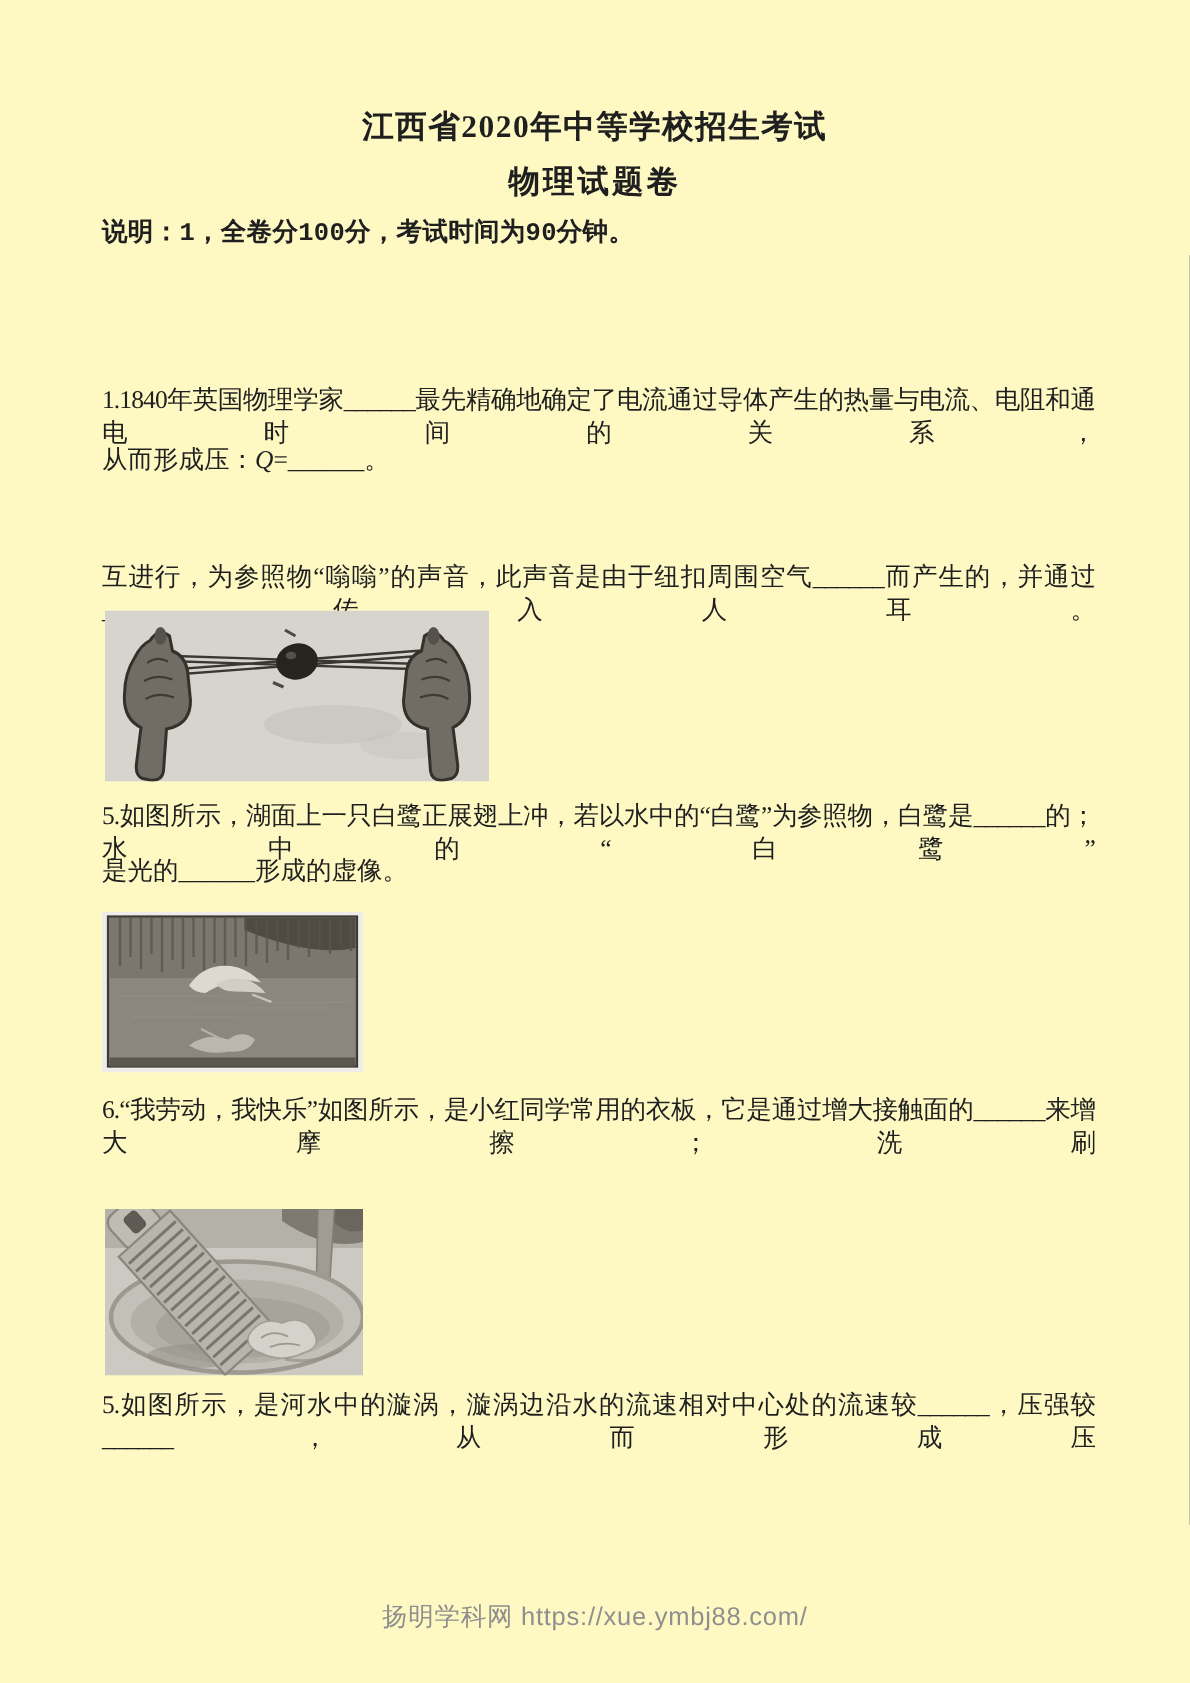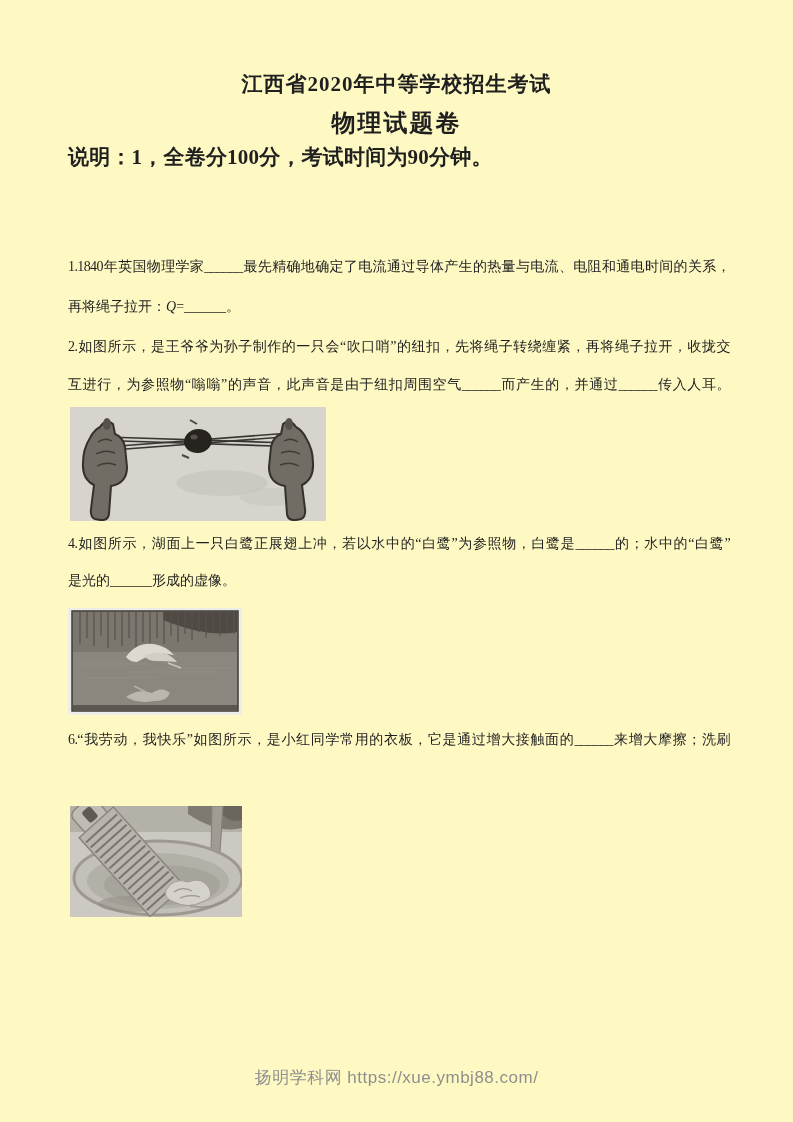--- a/index.html
+++ b/index.html
@@ -6,25 +6,25 @@
   .page{
     position:relative;
     width:793px;height:1122px;
     background:#fef9c3;
     overflow:hidden;
     font-family:"Liberation Serif","DejaVu Serif",serif;
     color:#1f1f1f;
   }
   .content{position:absolute;left:68px;top:0;width:662px;height:100%;}
   .center-line{position:absolute;left:0;right:0;text-align:center;}
-  .line{position:absolute;left:0;width:100%;font-size:14px;line-height:22px;white-space:normal;}
+  .line{position:absolute;left:0;width:100%;font-size:17px;line-height:22px;white-space:normal;}
   .line.full{text-align:justify;text-align-last:justify;letter-spacing:-0.6px;}
   .title{font-size:21px;font-weight:700;letter-spacing:1px;}
-  .subtitle{font-size:24px;font-weight:700;letter-spacing:2px;}
-  .note{font-size:21px;font-weight:700;letter-spacing:0.2px;}
+  .subtitle{font-size:21px;font-weight:700;letter-spacing:2px;}
+  .note{font-size:17px;font-weight:700;letter-spacing:0.2px;font-family:Liberation Mono, monospace;}
   .section{font-size:15.5px;font-weight:700;letter-spacing:0.2px;}
   .figure{position:absolute;display:block;line-height:0;}
   .formula{font-style:italic;font-family:"Liberation Serif",serif;}
   .footer{
     position:absolute;left:0;right:0;top:1066px;
     text-align:center;
     font-family:"Liberation Sans","DejaVu Sans",sans-serif;
     font-size:17px;color:#8f8f8f;letter-spacing:0.5px;
   }
 </style>
@@ -34,23 +34,22 @@
 <div class="page">
 
   <div class="center-line title" style="top:70px">江西省2020年中等学校招生考试</div>
   <div class="center-line subtitle" style="top:107px">物理试题卷</div>
 
   <div class="content">
 
     <div class="line note" style="top:146px">说明：1，全卷分100分，考试时间为90分钟。</div>
 
     <div class="line full" style="top:256px">1.1840年英国物理学家______最先精确地确定了电流通过导体产生的热量与电流、电阻和通电时间的关系，</div>
-    <div class="line" style="top:296px"><span>再将绳子拉开：</span><span class="formula">Q</span><span>=______。</span></div>
+    <div class="line" style="top:296px"><span>从而形成压：</span><span class="formula">Q</span><span>=______。</span></div>
 
-    <div class="line full" style="top:336px">2.如图所示，是王爷爷为孙子制作的一只会“吹口哨”的纽扣，先将绳子转绕缠紧，再将绳子拉开，收拢交</div>
     <div class="line full" style="top:374px">互进行，为参照物“嗡嗡”的声音，此声音是由于纽扣周围空气______而产生的，并通过______传入人耳。</div>
 
     <div class="figure" style="left:2px;top:407px">
       <svg width="256" height="114" viewBox="0 0 256 114">
         <rect x="0" y="0" width="256" height="114" fill="#d7d4ce"></rect>
         <ellipse cx="152" cy="76" rx="46" ry="13" fill="#c2bfb8" opacity="0.55"></ellipse>
         <ellipse cx="200" cy="90" rx="30" ry="9" fill="#c6c3bc" opacity="0.5"></ellipse>
 
         <g stroke="#3a3733" stroke-width="1.6" fill="none">
           <path d="M36,30 L220,36"></path>
@@ -66,21 +65,21 @@
 
         <g id="hand-shape">
           <path d="M30,20 Q36,11 43,17 L45,27 Q53,30 55,40 L57,60 Q57,74 45,78 L41,79 L39,107 Q38,114 30,113 L25,112 Q20,110 21,102 L24,78 Q12,72 13,56 Q13,42 20,31 Q24,23 30,20 Z" fill="#716d65" stroke="#34312c" stroke-width="2"></path>
           <path d="M28,35 Q35,30 42,34 M26,47 Q35,42 45,46 M27,59 Q36,54 46,58" stroke="#3e3b35" stroke-width="1.4" fill="none"></path>
           <ellipse cx="37" cy="17" rx="4" ry="6" fill="#56524b"></ellipse>
         </g>
         <use href="#hand-shape" transform="translate(256,0) scale(-1,1)"></use>
       </svg>
     </div>
 
-    <div class="line full" style="top:533px">4.如图所示，湖面上一只白鹭正展翅上冲，若以水中的“白鹭”为参照物，白鹭是______的；水中的“白鹭”</div>
+    <div class="line full" style="top:533px">5.如图所示，湖面上一只白鹭正展翅上冲，若以水中的“白鹭”为参照物，白鹭是______的；水中的“白鹭”</div>
     <div class="line" style="top:570px">是光的______形成的虚像。</div>
 
     <div class="figure" style="left:0;top:608px">
       <svg width="174" height="107" viewBox="0 0 174 107">
         <rect x="0" y="0" width="174" height="107" fill="#efede9"></rect>
         <rect x="4" y="3" width="166" height="100" fill="#8b877f" stroke="#3e3b36" stroke-width="1.5"></rect>
 
         <rect x="5" y="4" width="164" height="40" fill="#7b776f"></rect>
         <path d="M95,4 L169,4 L169,24 Q140,30 95,12 Z" fill="#4a463f" opacity="0.9"></path>
         <g stroke="#57534b" stroke-width="1.6" opacity="0.75">
@@ -121,18 +120,19 @@
           <rect x="-4" y="0" width="106" height="46" fill="#b8b5ad" stroke="#8a8680" stroke-width="1.5"></rect>
           <path d="M4,2 V44 M11,2 V44 M18,2 V44 M25,2 V44 M32,2 V44 M39,2 V44 M46,2 V44 M53,2 V44 M60,2 V44 M67,2 V44 M74,2 V44 M81,2 V44 M88,2 V44 M95,2 V44" stroke="#6e6a63" stroke-width="2" opacity="0.85" fill="none"></path>
         </g>
 
         <path d="M96,84 Q104,71 118,76 Q132,70 139,82 Q145,92 132,96 Q118,103 104,96 Q93,92 96,84 Z" fill="#d5d2cb" stroke="#a19d95" stroke-width="1"></path>
         <path d="M104,86 Q112,80 122,85 M110,92 Q120,88 130,91" stroke="#9b978f" stroke-width="1.2" fill="none"></path>
         <path d="M120,100 Q140,104 158,94" stroke="#8f8b83" stroke-width="2" fill="none" opacity="0.6"></path>
       </svg>
     </div>
 
+    <div class="line full" style="top:926px">5.如图所示，是河水中的漩涡，漩涡边沿水的流速相对中心处的流速较______，压强较______，从而形成压</div>
 
   </div>
 
   <div class="footer">扬明学科网 https://xue.ymbj88.com/</div>
 
 </div>
 
 </body></html>

